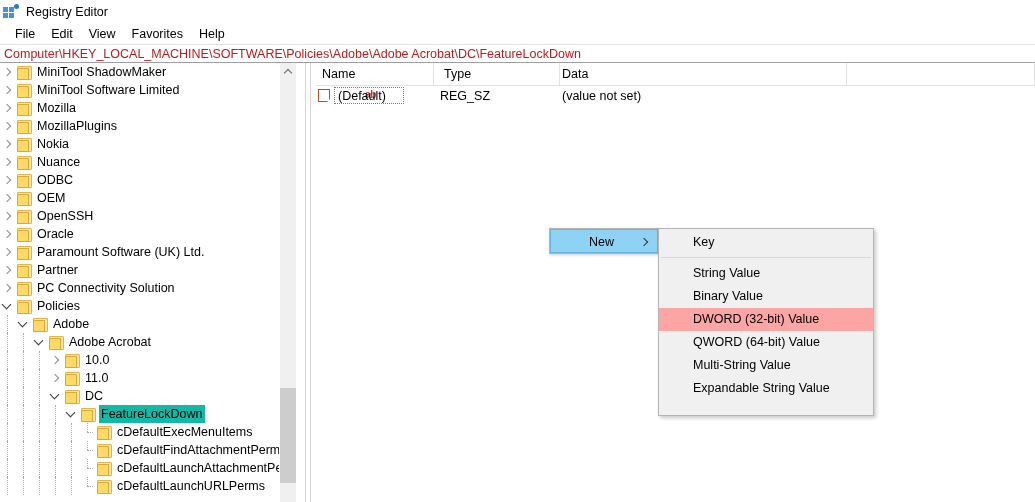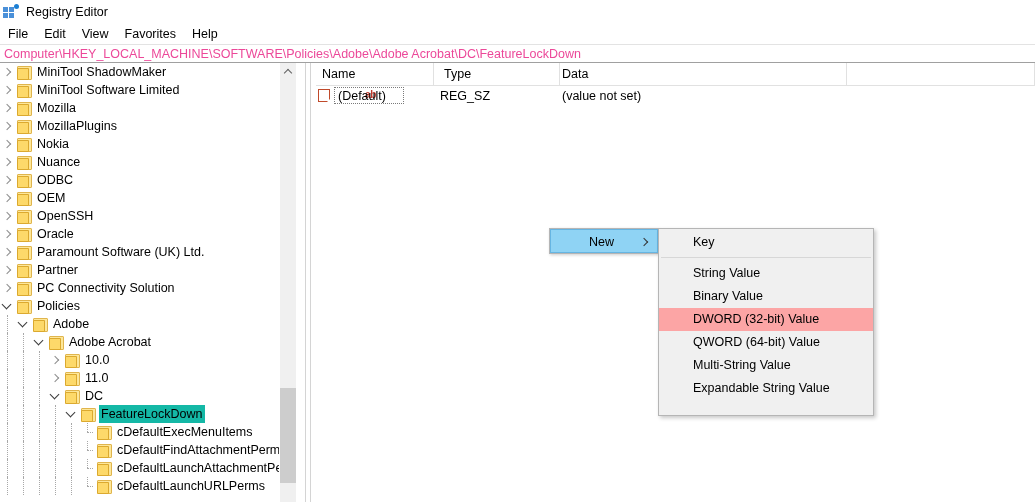--- a/index.html
+++ b/index.html
@@ -56,20 +56,21 @@
     color: #000;
     white-space: nowrap;
   }
 
   
   #menubar {
     height: 20px;
     display: flex;
     align-items: center;
     background: #ffffff;
+    padding-left: 7px;
     box-sizing: border-box;
   }
   .menu-item {
     font-size: 12.5px;
     padding: 1px 8px 2px 8px;
     white-space: nowrap;
     cursor: default;
   }
 
   
@@ -82,21 +83,21 @@
     border-top: 1px solid #e3e3e3;
     border-bottom: 1px solid #a0a0a0;
     background: #ffffff;
     display: flex;
     align-items: center;
     padding-left: 4px;
   }
   #address-text {
     font-size: 12.5px;
     white-space: nowrap;
-    color: #ec4899;
+    color: #b91c1c;
   }
 
   
   #content {
     position: absolute;
     left: 0; top: 63px;
     width: 844px;
     height: 439px;
   }
 

